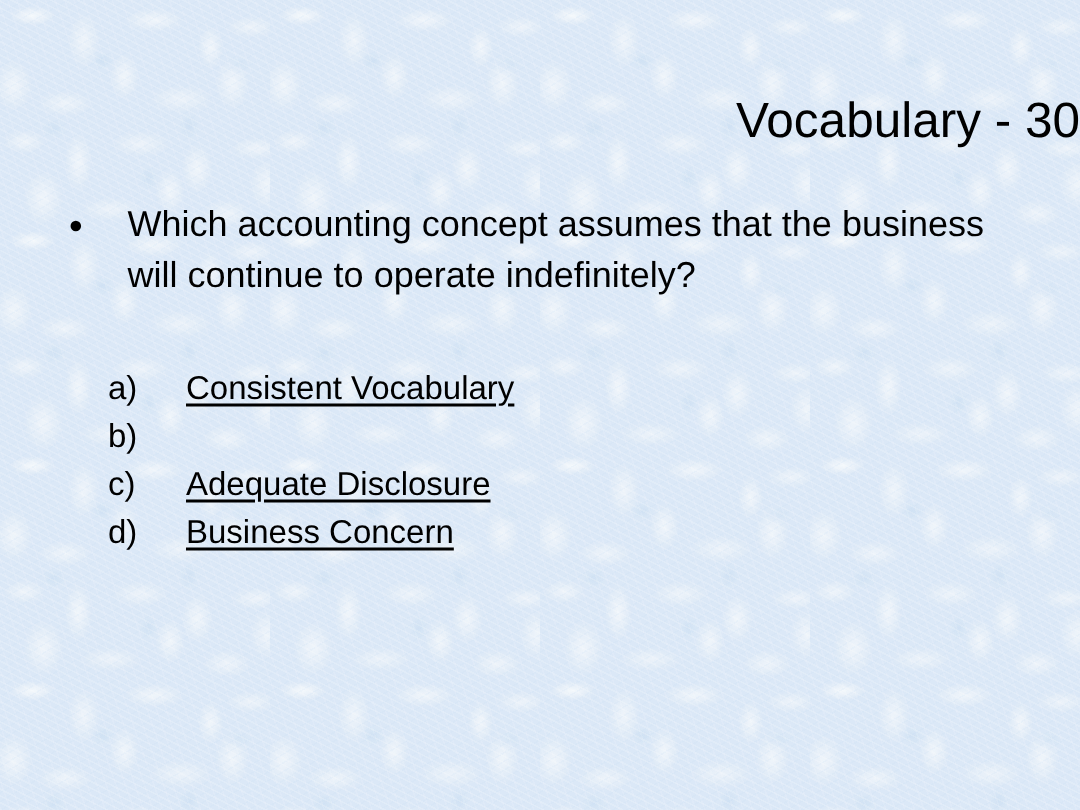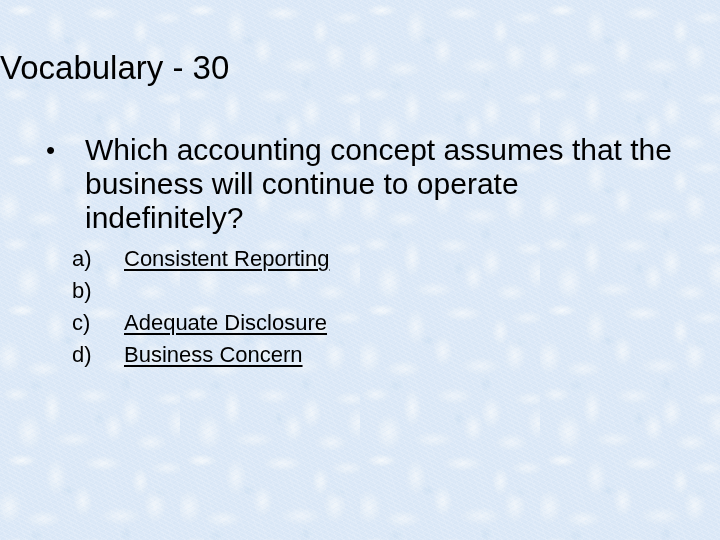--- a/index.html
+++ b/index.html
@@ -77,23 +77,23 @@
     position: relative;
     z-index: 2;
     width: 720px;
     height: 540px;
   }
 
   
   #title {
     position: absolute;
     left: 0;
-    top: 48px;
-    width: 720px;
-    text-align: left;
+    top: 60px;
+    width: 720px;
+    text-align: right;
     font-size: 33px;
     line-height: 40px;
     color: #000000;
     font-weight: normal;
     letter-spacing: 0px;
     white-space: nowrap;
   }
 
   
   #question-block {
@@ -111,21 +111,21 @@
     width: 45px;
     font-size: 26px;
     line-height: 34px;
     color: #000000;
     text-align: left;
     padding-left: 6px;
     box-sizing: border-box;
   }
   #question-text {
     flex: 1 1 auto;
-    font-size: 30px;
+    font-size: 24px;
     line-height: 34px;
     color: #000000;
     max-width: 590px;
   }
 
   
   #options-block {
     position: absolute;
     left: 72px;
     top: 243px;
@@ -169,21 +169,21 @@
       <div class="bullet-row">
         <span id="question-bullet">•</span>
         <span id="question-text">Which accounting concept assumes that the business will continue to operate indefinitely?</span>
       </div>
     </div>
 
     <div id="options-block">
 
       <div class="option-row">
         <span class="option-marker">a)</span>
-        <span class="option-text">Consistent Reporting</span>
+        <span class="option-text">Consistent Vocabulary</span>
       </div>
 
       <div class="option-row">
         <span class="option-marker">b)</span>
       </div>
 
       <div class="option-row">
         <span class="option-marker">c)</span>
         <span class="option-text">Adequate Disclosure</span>
       </div>

